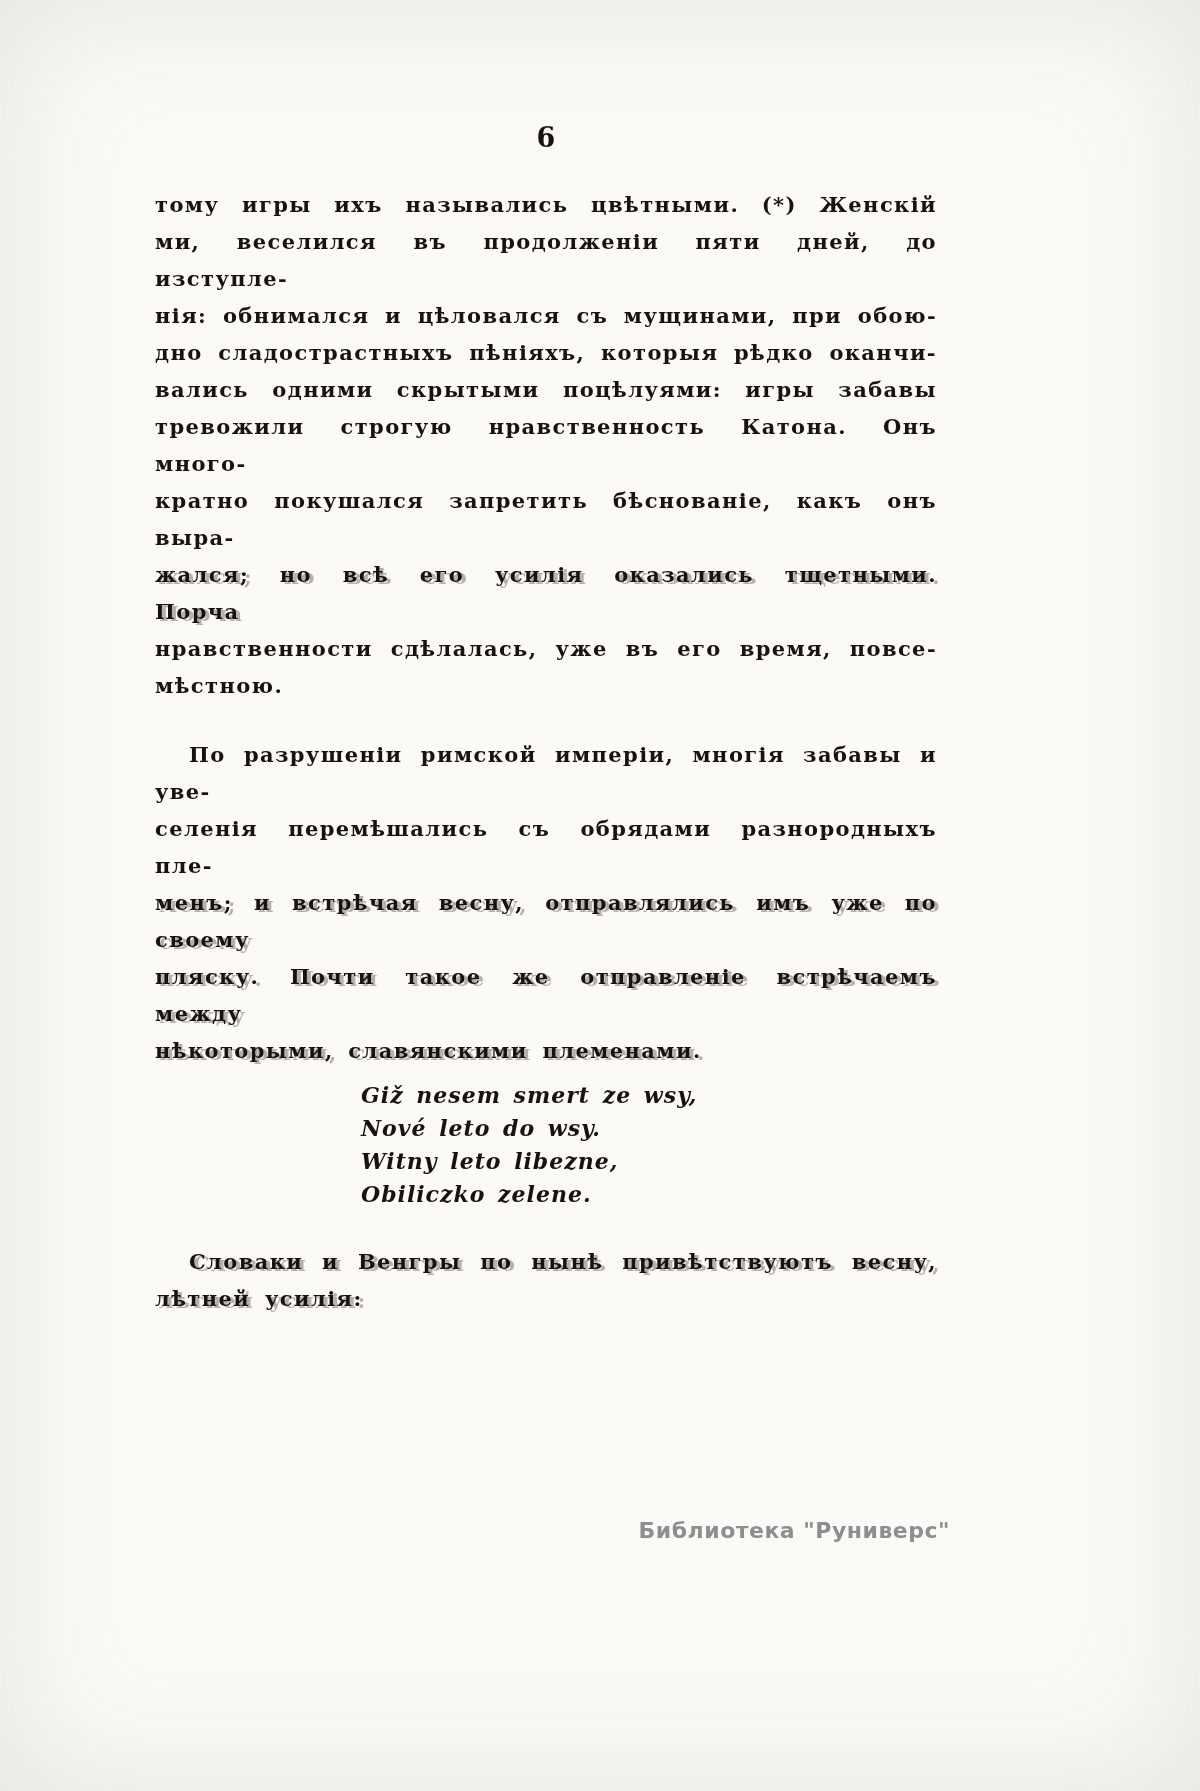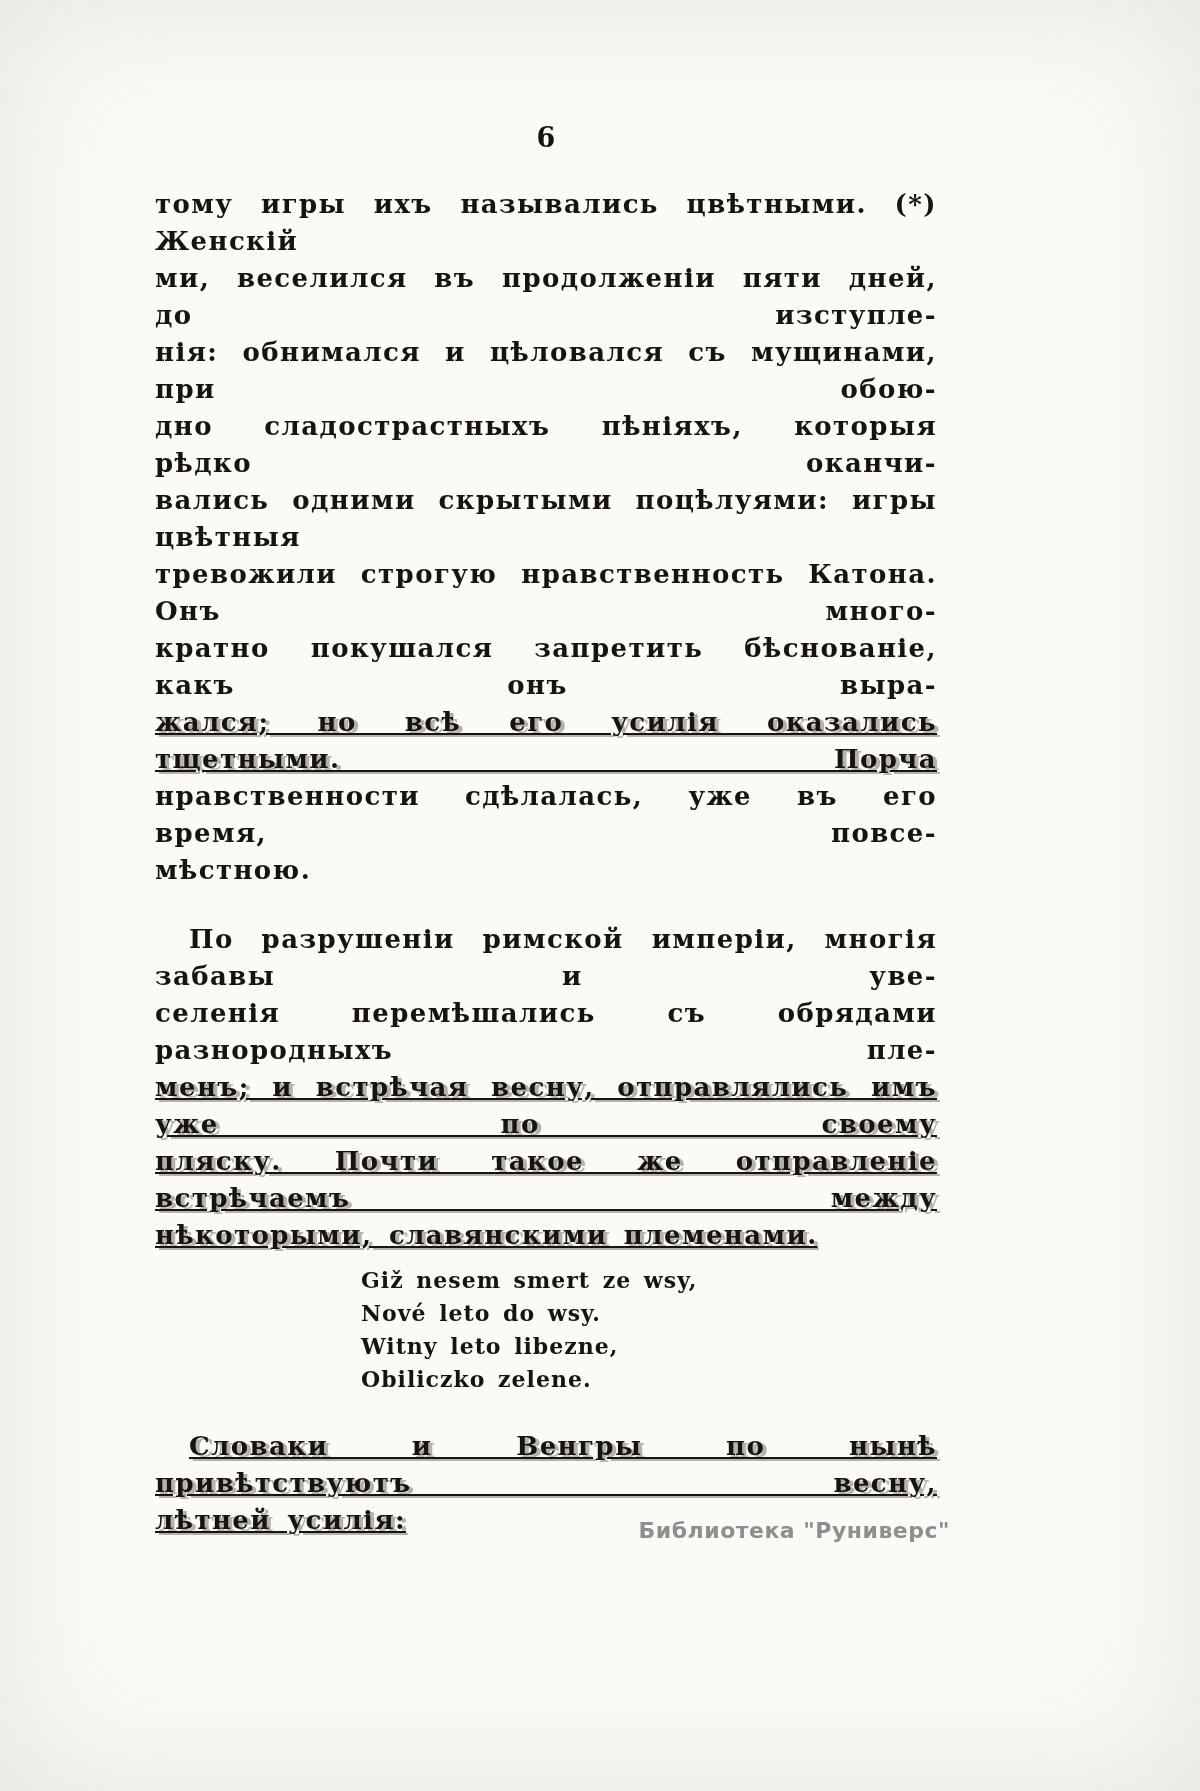--- a/index.html
+++ b/index.html
@@ -18,52 +18,51 @@
   }
   .page-number{
     position:absolute;top:122px;left:155px;width:782px;
     text-align:center;font-size:27px;font-weight:bold;
   }
   .text-block{
     position:absolute;top:186px;left:155px;width:782px;
   }
   .block{margin:0;}
   .line{
-    font-size:26px;font-weight:bold;line-height:37px;
+    font-size:21px;font-weight:bold;line-height:37px;
     letter-spacing:1.4px;word-spacing:6px;
     white-space:normal;
   }
   .fill{text-align:justify;text-align-last:justify;}
   .para.indent > .line:first-child{text-indent:34px;margin-top:32px;}
-  .verse{margin:10px 0 26px 206px;}
+  .verse{margin:10px 0 26px 206px;font-style:italic;}
   .verse .line{font-size:22px;line-height:33px;letter-spacing:1px;word-spacing:4px;}
   .ghost .line,.ghostline{
     text-shadow:4px 2px 0 rgba(38,34,28,0.33);
     filter:blur(0.35px);
-    text-decoration:underline;
   }
   .watermark{
     position:absolute;right:250px;bottom:248px;
     font-family:"DejaVu Sans","Liberation Sans",sans-serif;
     font-size:22px;font-weight:bold;color:#8e8e8e;letter-spacing:0.5px;
   }
 </style>
 </head>
 <body>
 
 <div class="page">
   <div class="page-number">6</div>
 
   <div class="text-block">
       <div class="block para">
         <div class="line fill">тому игры ихъ назывались цвѣтными. (*) Женскій</div>
         <div class="line fill">ми, веселился въ продолженіи пяти дней, до изступле-</div>
         <div class="line fill">нія: обнимался и цѣловался съ мущинами, при обою-</div>
         <div class="line fill">дно сладострастныхъ пѣніяхъ, которыя рѣдко оканчи-</div>
-        <div class="line fill">вались одними скрытыми поцѣлуями: игры цвѣтныя</div>
+        <div class="line fill">вались одними скрытыми поцѣлуями: игры забавы</div>
         <div class="line fill">тревожили строгую нравственность Катона. Онъ много-</div>
         <div class="line fill">кратно покушался запретить бѣснованіе, какъ онъ выра-</div>
         <div class="line fill ghostline">жался; но всѣ его усилія оказались тщетными. Порча</div>
         <div class="line fill">нравственности сдѣлалась, уже въ его время, повсе-</div>
         <div class="line">мѣстною.</div>
       </div>
       <div class="block para indent">
         <div class="line fill">По разрушеніи римской имперіи, многія забавы и уве-</div>
         <div class="line fill">селенія перемѣшались съ обрядами разнородныхъ пле-</div>
         <div class="line fill ghostline">менъ; и встрѣчая весну, отправлялись имъ уже по своему</div>

